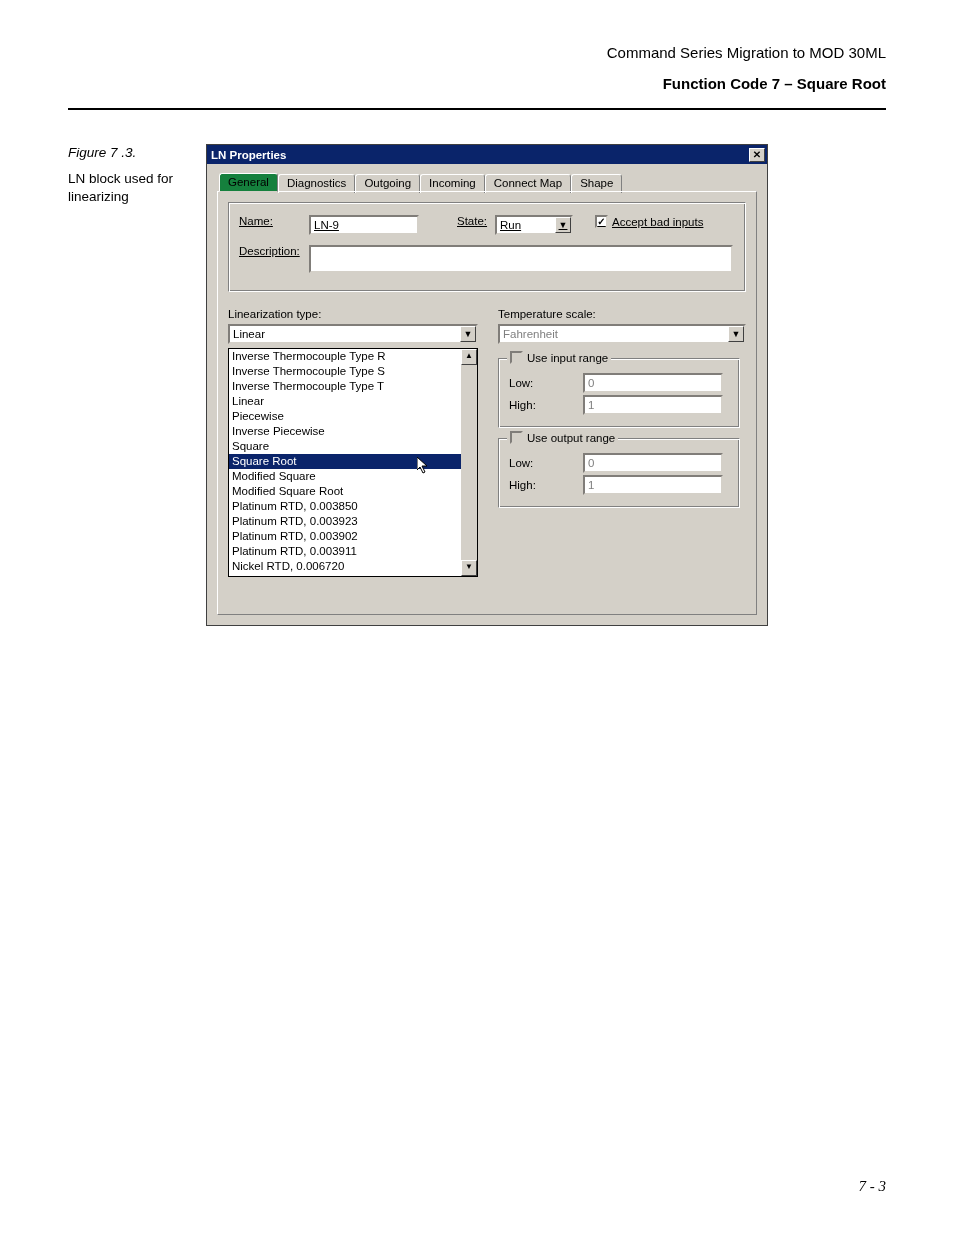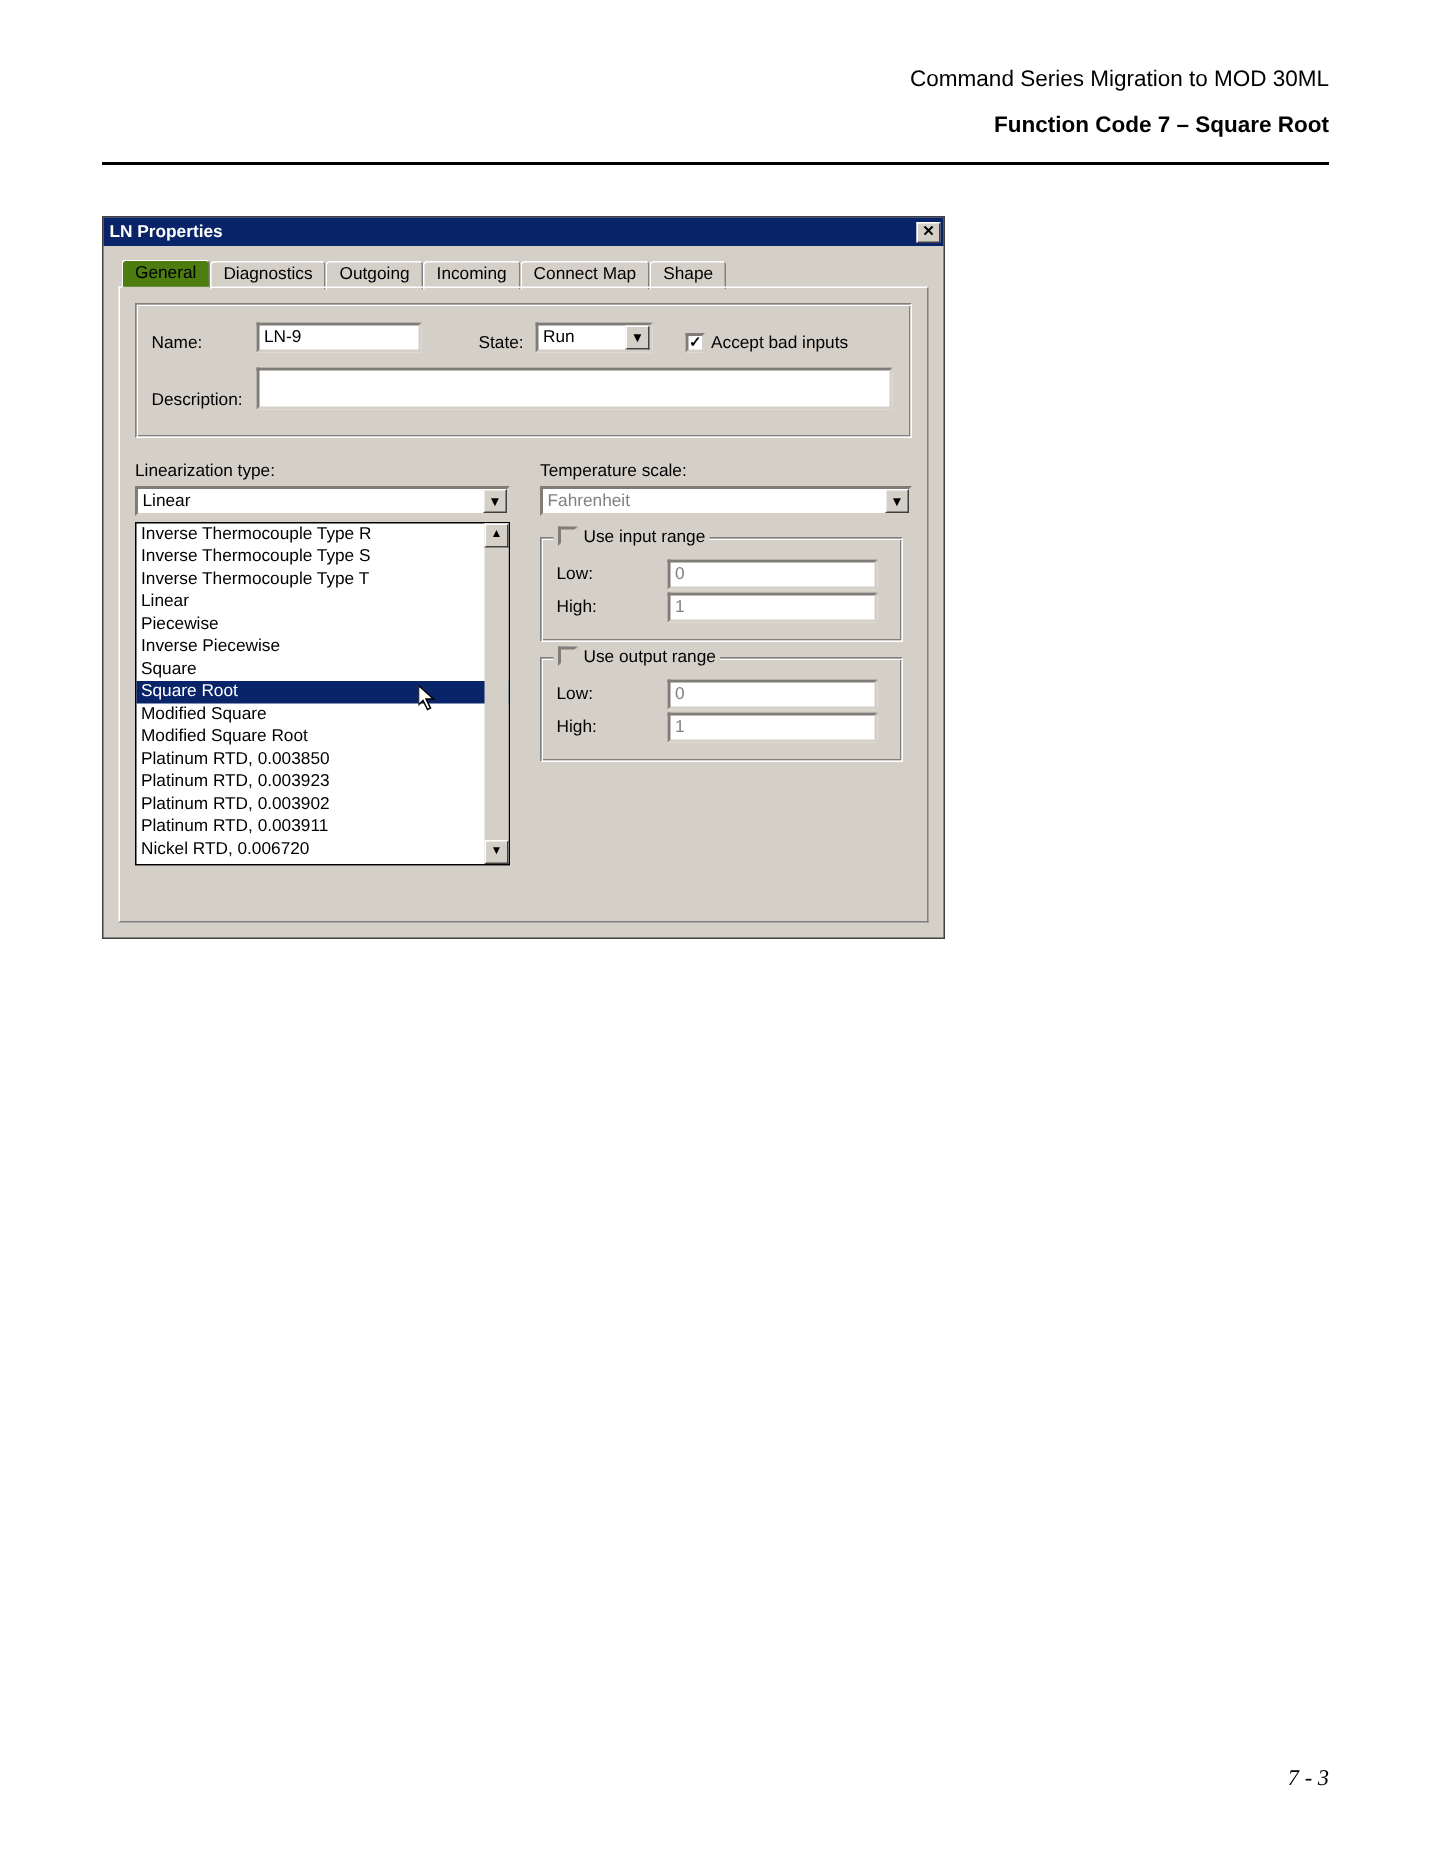--- a/index.html
+++ b/index.html
@@ -95,42 +95,42 @@
     border-radius: 3px 3px 0 0;
     background: #d4d0c8;
     padding: 2px 8px 3px 8px;
     font-size: 11.5px;
     margin-right: 0px;
     position: relative;
   }
   .tab.active {
     top: 1px;
     z-index: 2;
-    background: #4d7c0f;
+    background: #15803d;
     border-bottom: 1px solid #d4d0c8;
   }
   .tab.inactive { top: 2px; }
   .panel {
     border: 1px solid #fff;
     border-right-color: #808080;
     border-bottom-color: #808080;
     position: relative;
     padding: 10px;
     height: 424px;
   }
   .grp {
     border: 1px solid #808080;
     border-right-color:#fff;
     border-bottom-color:#fff;
     box-shadow: 1px 1px 0 #fff inset, -1px -1px 0 #808080 inset;
     padding: 12px 10px 18px 10px;
     position: relative;
     margin-bottom: 16px;
   }
-  .row { display:flex; align-items:flex-end; margin-bottom:10px;}
+  .row { display:flex; align-items:flex-start; margin-bottom:10px;text-decoration:underline;}
   .lbl { display:inline-block; }
   .textbox {
     background:#fff;
     border:2px inset #d4d0c8;
     height:20px;
     padding:1px 3px;
     font-size:11.5px;
     font-family: inherit;
   }
   .textbox.disabled { color:#808080; }
@@ -223,20 +223,24 @@
 </style>
 </head>
 <body>
 
 <div class="page">
   <div class="doc-header-1">Command Series Migration to MOD 30ML</div>
   <div class="doc-header-2">Function Code 7 – Square Root</div>
   <hr class="rule">
 
   <div class="content-row">
+    <div class="sidecap">
+      <div class="fig">Figure 7 .3.</div>
+      <div>LN block used for linearizing</div>
+    </div>
 
     <div class="dialog">
       <div class="titlebar">
         <span>LN Properties</span>
         <span class="close-btn">✕</span>
       </div>
       <div class="dlg-body">
         <div class="tabs">
           <div class="tab active">General</div>
           <div class="tab inactive">Diagnostics</div>

